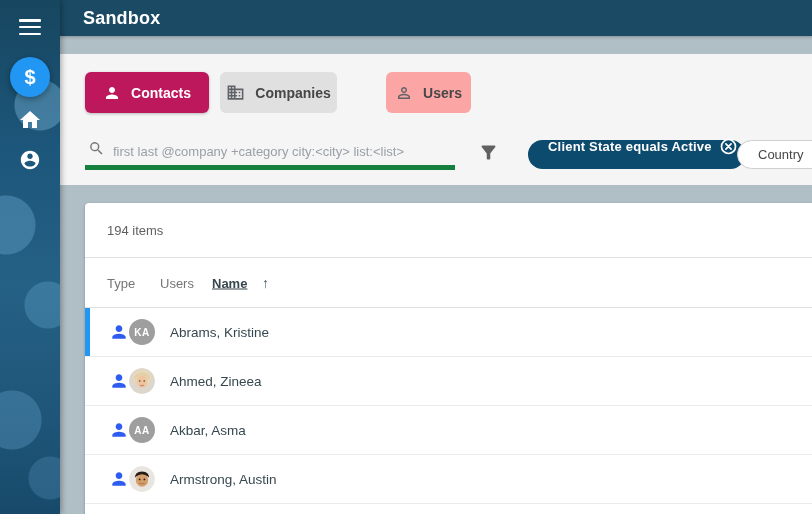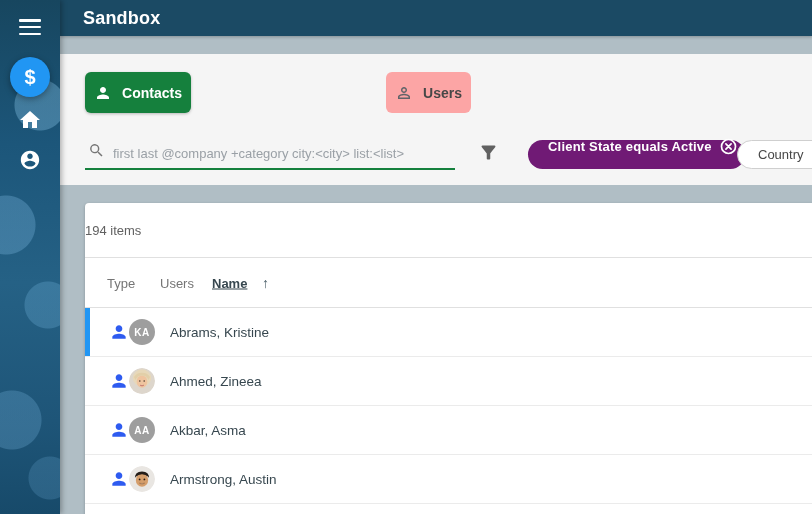--- a/index.html
+++ b/index.html
@@ -43,50 +43,50 @@
   #filter-panel {
     position:absolute; left:60px; top:54px; width:752px; height:131px;
     background:#f5f5f5; overflow:hidden;
   }
   .tab {
     position:absolute; top:18px; height:41px; border:none; border-radius:6px;
     display:flex; align-items:center; justify-content:center; gap:10px;
     font-family:"Liberation Sans",sans-serif; font-size:14px; font-weight:bold; cursor:pointer;
   }
   .tab svg { display:block; }
-  #tab-contacts { left:25px; width:106px; background:#15803d; color:#fff; box-shadow:0 1px 3px rgba(0,0,0,.25); }
+  #tab-contacts { left:25px; width:124px; background:#be185d; color:#fff; box-shadow:0 1px 3px rgba(0,0,0,.25); }
   #tab-companies { left:160px; width:117px; background:#e0e0e0; color:#474747; }
   #tab-users { left:326px; width:85px; background:#fca5a5; color:#474747; }
 
   #search-row {
     position:absolute; left:25px; top:84px; width:370px; height:32px;
-    border-bottom:2px solid #15803d; display:flex; align-items:center;
+    border-bottom:5px solid #15803d; display:flex; align-items:center;
   }
   #search-row svg { flex:0 0 auto; margin:0 8px 2px 3px; }
   #search-input {
     flex:1; border:none; outline:none; background:transparent;
     font-family:"Liberation Sans",sans-serif; font-size:13px; color:#333;
   }
   #search-input::placeholder { color:#9aa0a6; opacity:1; }
   #filter-funnel { position:absolute; left:418px; top:88px; cursor:pointer; }
 
   .chip { position:absolute; top:86px; height:29px; border-radius:15px; display:flex; align-items:center; cursor:pointer; }
-  #chip-active { left:468px; padding:0 8px 16px 20px; background:#701a75; color:#fff; }
+  #chip-active { left:468px; padding:0 8px 16px 20px; background:#0c4a6e; color:#fff; }
   #chip-active .chip-label { font-size:13px; font-weight:bold; letter-spacing:.2px; }
   #chip-active .chip-x { margin-left:8px; width:17px; height:17px; display:flex; align-items:center; justify-content:center; cursor:pointer; }
   #chip-country { left:677px; width:112px; padding:0 10px 0 20px; background:#fff; border:1px solid #cfcfcf; color:#474747; }
   #chip-country .chip-label { font-size:13px; }
 
   
   #card {
     position:absolute; left:85px; top:203px; width:740px; height:330px;
     background:#fff; border-radius:4px 0 0 0; box-shadow:0 1px 3px rgba(0,0,0,.25);
   }
   #items-row { height:55px; border-bottom:1px solid #e0e0e0; display:flex; align-items:center; }
-  #items-row .count { font-size:13px; color:#616161; }
+  #items-row .count { margin-left:22px; font-size:13px; color:#616161; }
 
   #header-row { position:relative; height:50px; border-bottom:1px solid #e0e0e0; }
   #header-row span { position:absolute; top:50%; transform:translateY(-50%); font-size:13px; }
   .h-type { left:22px; color:#757575; }
   .h-icon { left:75px; color:#757575; }
   .h-name { left:127px; color:#37474f; font-weight:bold; cursor:pointer;text-decoration:underline; }
   .h-arrow { left:177px; color:#455a64; font-size:14px !important; cursor:pointer; }
 
   .row { position:relative; height:49px; border-bottom:1px solid #ebebeb; display:flex; align-items:center; background:#fff; cursor:pointer; }
   .row .sel-bar { display:none; position:absolute; left:0; top:0; width:5px; height:100%; background:#2196f3; }
@@ -133,20 +133,28 @@
 
     <button class="tab" id="tab-contacts">
       <span>
         <svg width="18" height="18" viewBox="0 0 24 24">
             <path fill="#ffffff" d="M12 12c2.21 0 4-1.79 4-4s-1.79-4-4-4-4 1.79-4 4 1.79 4 4 4zm0 2c-2.67 0-8 1.34-8 4v2h16v-2c0-2.66-5.33-4-8-4z"></path>
           </svg>
       </span>
       <span>Contacts</span>
     </button>
 
+    <button class="tab" id="tab-companies">
+      <span>
+        <svg width="19" height="19" viewBox="0 0 24 24">
+            <path fill="#5f6368" d="M12 7V3H2v18h20V7H12zM6 19H4v-2h2v2zm0-4H4v-2h2v2zm0-4H4V9h2v2zm0-4H4V5h2v2zm4 12H8v-2h2v2zm0-4H8v-2h2v2zm0-4H8V9h2v2zm0-4H8V5h2v2zm10 12h-8v-2h2v-2h-2v-2h2v-2h-2V9h8v10zm-2-8h-2v2h2v-2zm0 4h-2v2h2v-2z"></path>
+          </svg>
+      </span>
+      <span>Companies</span>
+    </button>
 
     <button class="tab" id="tab-users">
       <span>
         <svg width="18" height="18" viewBox="0 0 24 24">
             <path fill="#5f6368" d="M12 5.9a2.1 2.1 0 1 1 0 4.2 2.1 2.1 0 0 1 0-4.2m0 9c2.97 0 6.1 1.46 6.1 2.1v1.1H5.9V17c0-.64 3.13-2.1 6.1-2.1M12 4C9.79 4 8 5.79 8 8s1.79 4 4 4 4-1.79 4-4-1.79-4-4-4zm0 9c-2.67 0-8 1.34-8 4v3h16v-3c0-2.66-5.33-4-8-4z"></path>
           </svg>
       </span>
       <span>Users</span>
     </button>
 

